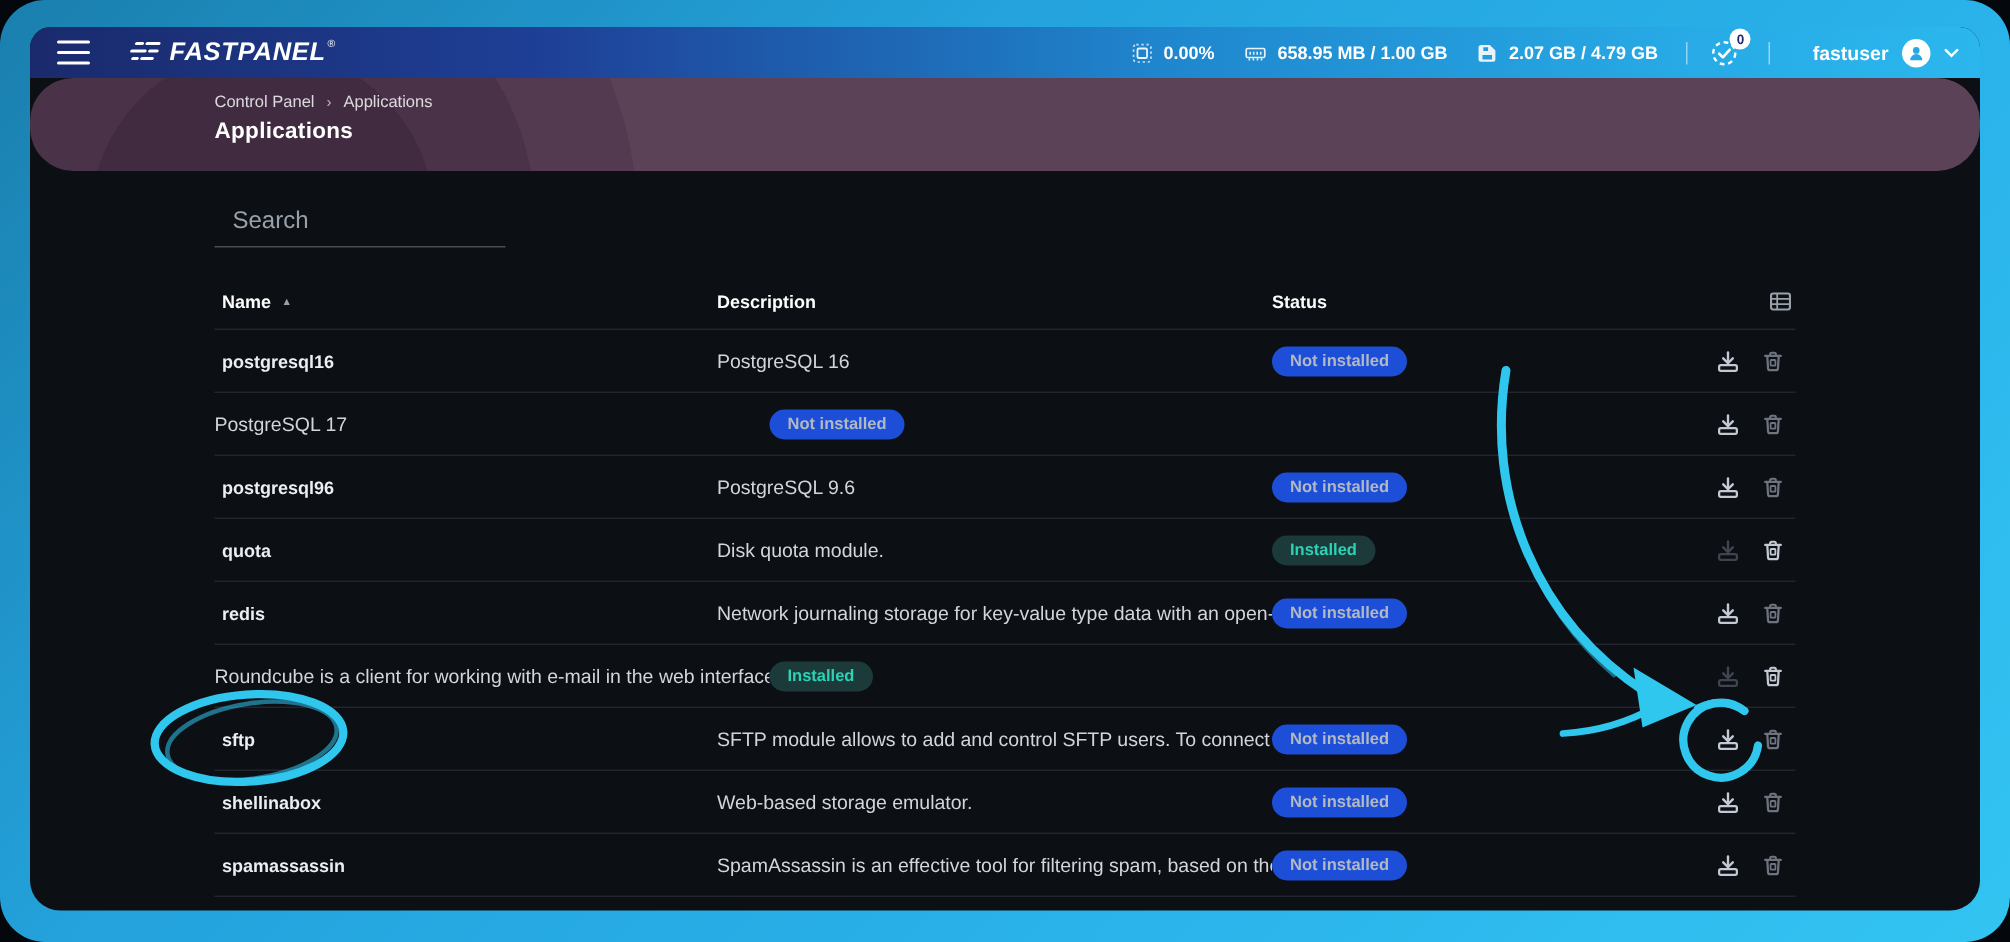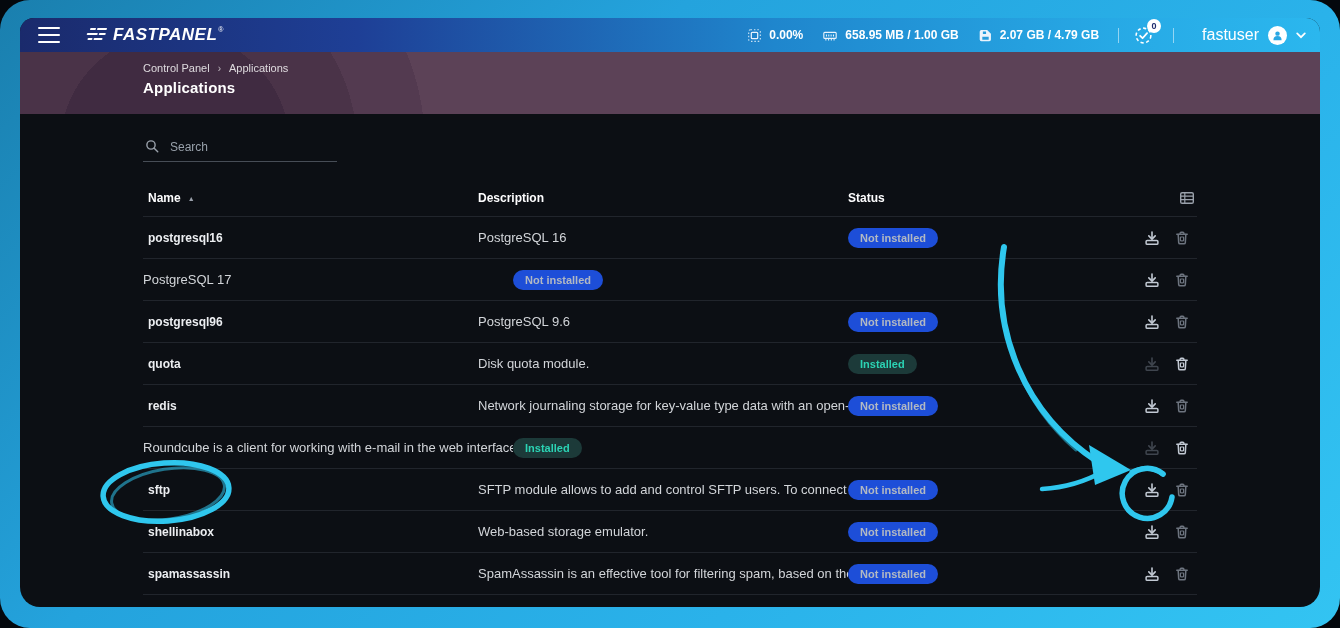--- a/index.html
+++ b/index.html
@@ -21,38 +21,38 @@
   .logo { display:flex; align-items:flex-start; margin-left:24px; }
   .logo-text { font-size:17px; font-weight:700; font-style:italic; letter-spacing:.5px; margin-left:5px; }
   .logo-reg { font-size:7px; margin-top:1px; margin-left:1px; }
   .tb-spacer { flex:1; }
   .stat { display:flex; align-items:center; gap:7px; font-size:12px; font-weight:700; margin-left:19px; white-space:nowrap; }
   .vdiv { width:1px; height:15px; background:rgba(255,255,255,.5); margin:0 14px 0 19px; }
   .notif { position:relative; display:flex; align-items:center; cursor:pointer; }
   .notif-badge { position:absolute; top:-6px; right:-7px; width:14px; height:14px; border-radius:50%;
     background:#fff; color:#1d2b6e; font-size:9px; font-weight:700; display:flex; align-items:center; justify-content:center; }
   .usermenu { display:flex; align-items:center; gap:9px; cursor:pointer; margin-left:14px; }
-  .username { font-size:16px; font-weight:400; }
+  .username { font-size:13px; font-weight:700; }
   .avatar { width:19px; height:19px; border-radius:50%; background:#fff; display:flex; align-items:center; justify-content:center; }
 
   
   .band { height:62px; padding:10px 0 0 123px; color:#fff;
     background:radial-gradient(circle at 155px 95px,
-      #402b41 0 115px, #4a3348 115px 182px, #533a50 182px 250px, #5c4257 250px 100%); }
+      #402b41 0 115px, #4a3348 115px 182px, #533a50 182px 250px, #5c4257 250px 100%);border-radius:29px; }
   .breadcrumb { display:flex; align-items:center; gap:8px; font-size:11px; color:rgba(255,255,255,.82); }
   .crumb { cursor:pointer; }
   .crumb-sep { font-size:10px; color:rgba(255,255,255,.65); }
   .page-title { font-size:15px; font-weight:700; margin-top:5px; letter-spacing:.2px; }
 
   
   .content { padding:0 123px; }
   .search-row { margin-top:22px; width:194px; display:flex; align-items:center; gap:10px;
     padding:3px 2px 7px 2px; border-bottom:1px solid #474d56; }
   .search-input { flex:1; background:transparent; border:none; outline:none;
-    color:#84cc16; font-size:12px; font-family:"Liberation Sans",sans-serif; }
+    color:#84cc16; font-size:16px; font-family:"Liberation Sans",sans-serif; }
   .search-input::placeholder { color:#98a0aa; }
 
   .thead { display:flex; align-items:center; margin-top:28px; padding-bottom:10px;
     font-size:12px; font-weight:700; color:#fdfdfe; }
   .col-name { width:335px; padding-left:5px; display:flex; align-items:center; }
   .col-desc { width:370px; }
   .col-status { flex:1; }
   .col-actions { width:78px; display:flex; justify-content:flex-end; padding-right:2px; }
   .sort-arrow { font-size:7px; color:#9aa0aa; margin-left:7px; }
 

